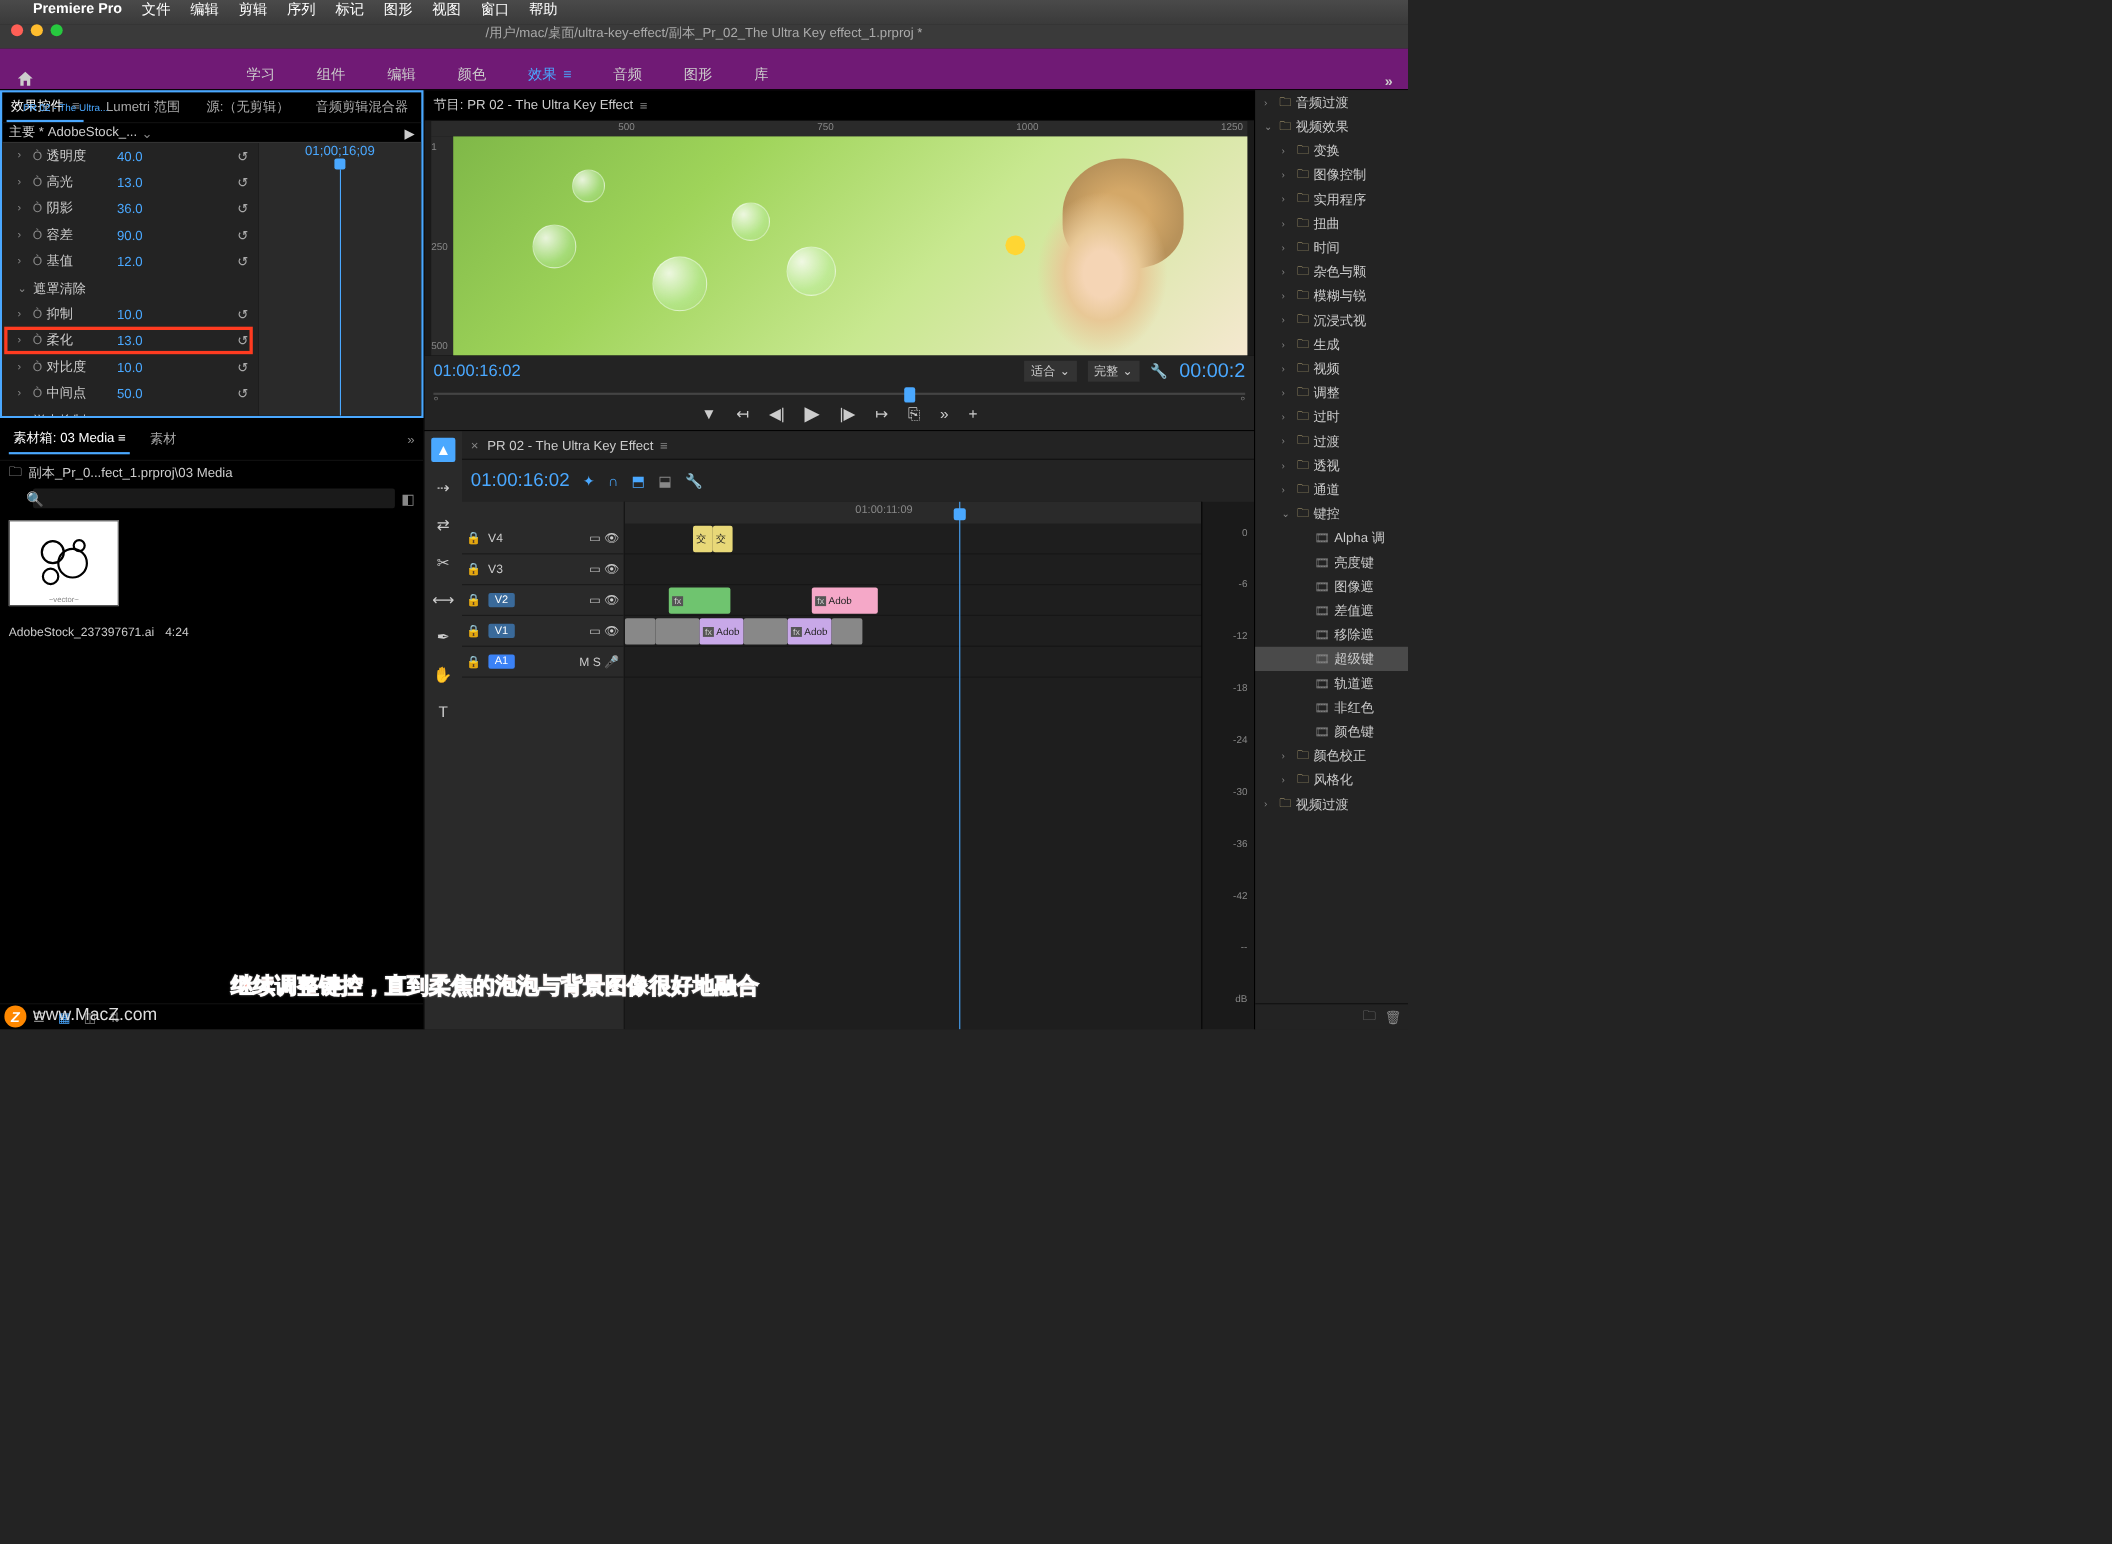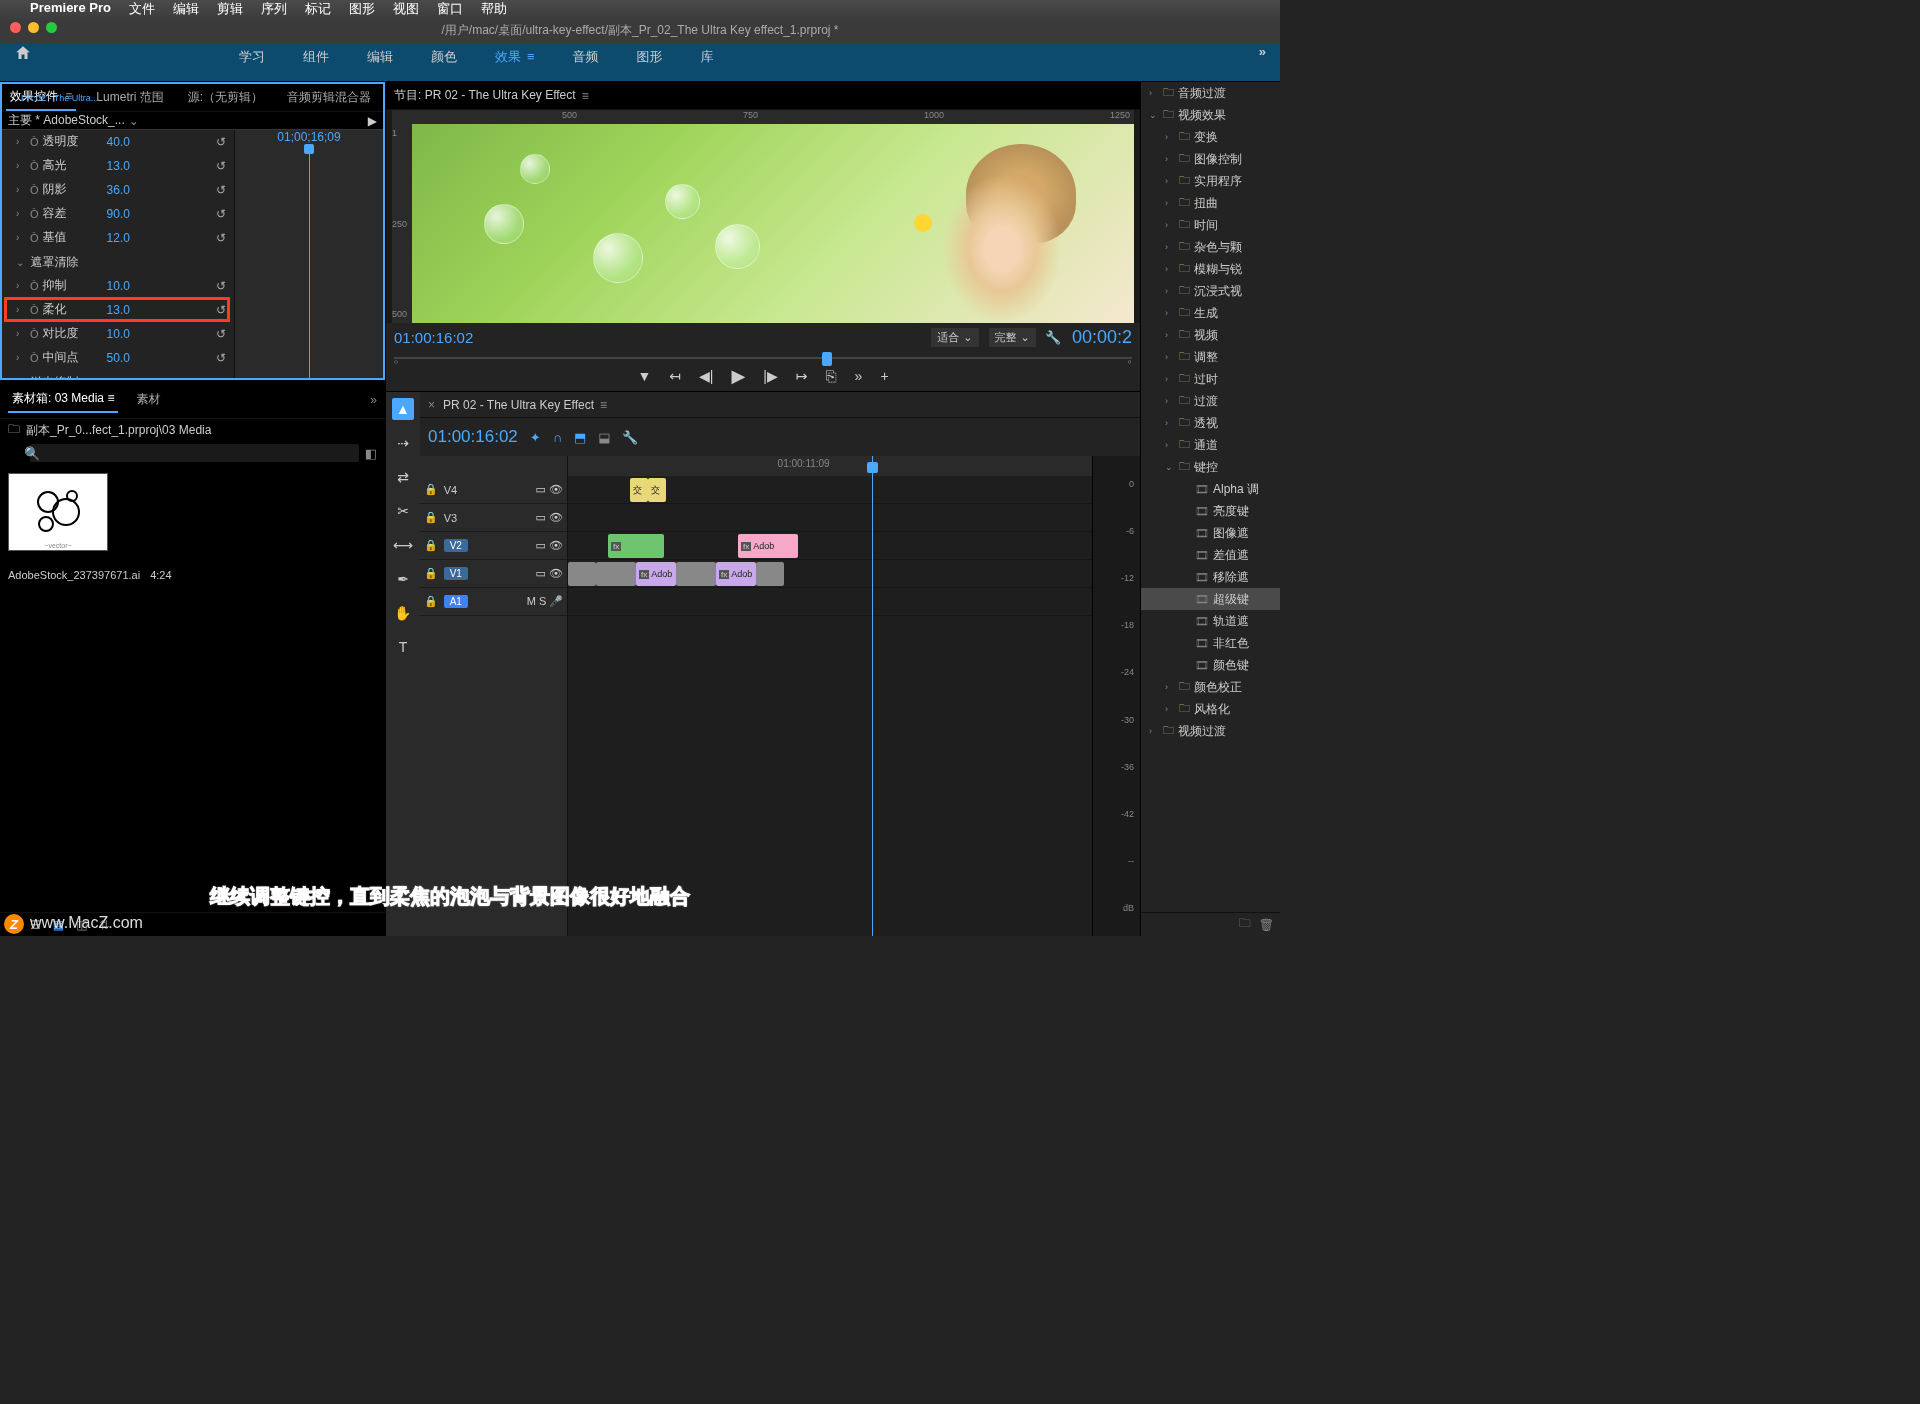--- a/index.html
+++ b/index.html
@@ -8,21 +8,21 @@
 .mac-menubar .apple{font-size:14px}
 .mac-menubar .appname{font-weight:600}
 .mac-menubar span{cursor:default}
 .titlebar{background:#3a3a3a;height:22px;display:flex;align-items:flex-start;position:relative}
 .traffic{display:flex;gap:7px;padding-left:10px}
 .traffic span{width:11px;height:11px;border-radius:50%;display:block}
 .tr-close{background:#ff5f56}
 .tr-min{background:#ffbd2e}
 .tr-max{background:#27c93f}
 .titlebar-title{position:absolute;left:50%;transform:translateX(-50%);color:#aaa;font-size:12px}
-.workspace-bar{background:#0c4a6e;height:38px;display:flex;align-items:flex-start;padding:0 14px;gap:45px;border-bottom:1px solid #000}
+.workspace-bar{background:#701a75;height:38px;display:flex;align-items:flex-end;padding:0 14px;gap:30px;border-bottom:1px solid #000}
 .home-icon{width:18px;height:18px;fill:#ccc}
 .ws-tabs{display:flex;gap:34px;margin-left:160px}
 .ws-tab{color:#ccc;cursor:pointer;padding:4px 2px}
 .ws-tab.active{color:#4aa8ff}
 .ws-lines{display:inline-block;margin-left:6px;color:#4aa8ff}
 .ws-more{margin-left:auto;color:#ccc;font-weight:bold}
 
 .main{display:flex;height:calc(100% - 82px)}
 .left-col{width:386px;display:flex;flex-direction:column;border-right:1px solid #000}
 .mid-col{flex:1;display:flex;flex-direction:column}

